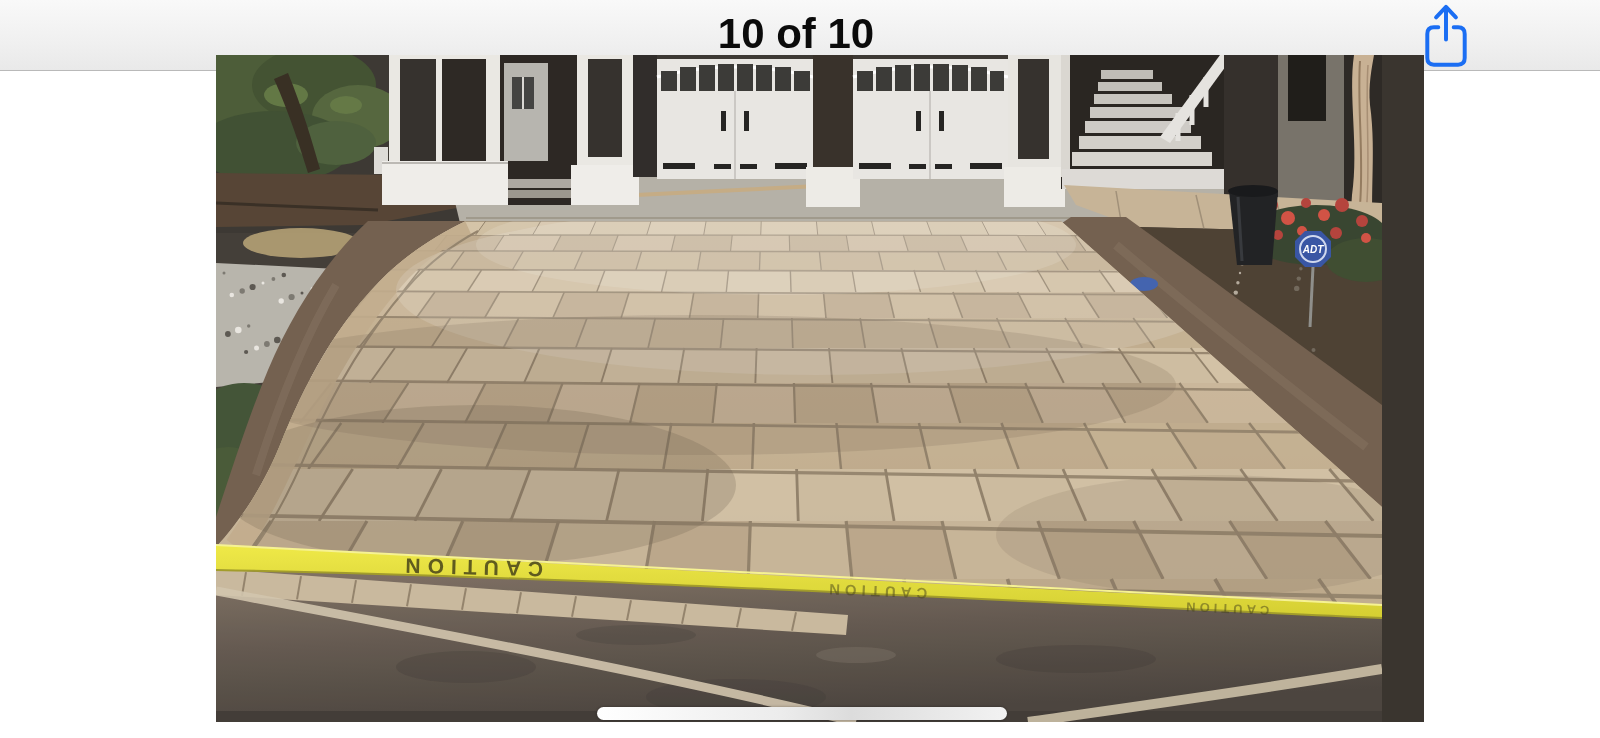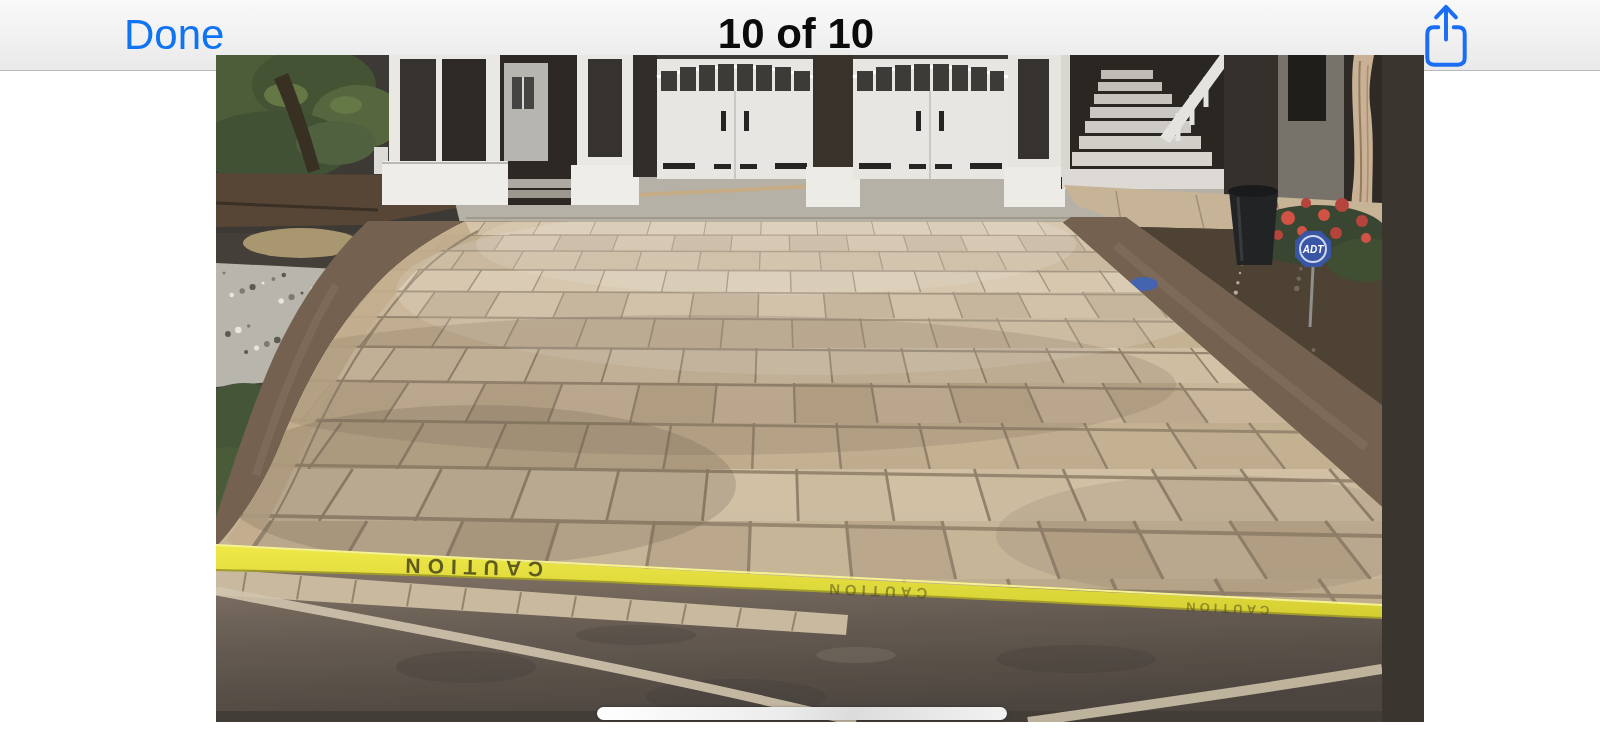--- a/index.html
+++ b/index.html
@@ -51,21 +51,20 @@
   }
   .adt-text{
     font-family:"Liberation Sans", sans-serif;
     font-weight:700;fill:#ffffff;font-style:italic;
   }
 </style>
 </head>
 <body>
 
 <div class="navbar">
-  <button class="done-btn">Done</button>
   <div class="nav-title">10 of 10</div>
   <button class="share-btn" title="Share">
     <svg width="56" height="66" viewBox="0 0 48 60" fill="none">
       <path d="M17,23 H13 q-6,0 -6,6 v22 q0,6 6,6 h22 q6,0 6,-6 v-22 q0,-6 -6,-6 h-4" stroke="#1b6ef3" stroke-width="3.6" stroke-linecap="round" fill="none"></path>
       <path d="M24,34 V6 M15,14 L24,4.5 L33,14" stroke="#1b6ef3" stroke-width="3.6" stroke-linecap="round" stroke-linejoin="round" fill="none"></path>
     </svg>
   </button>
 </div>
 
 <div class="photo-wrap">

